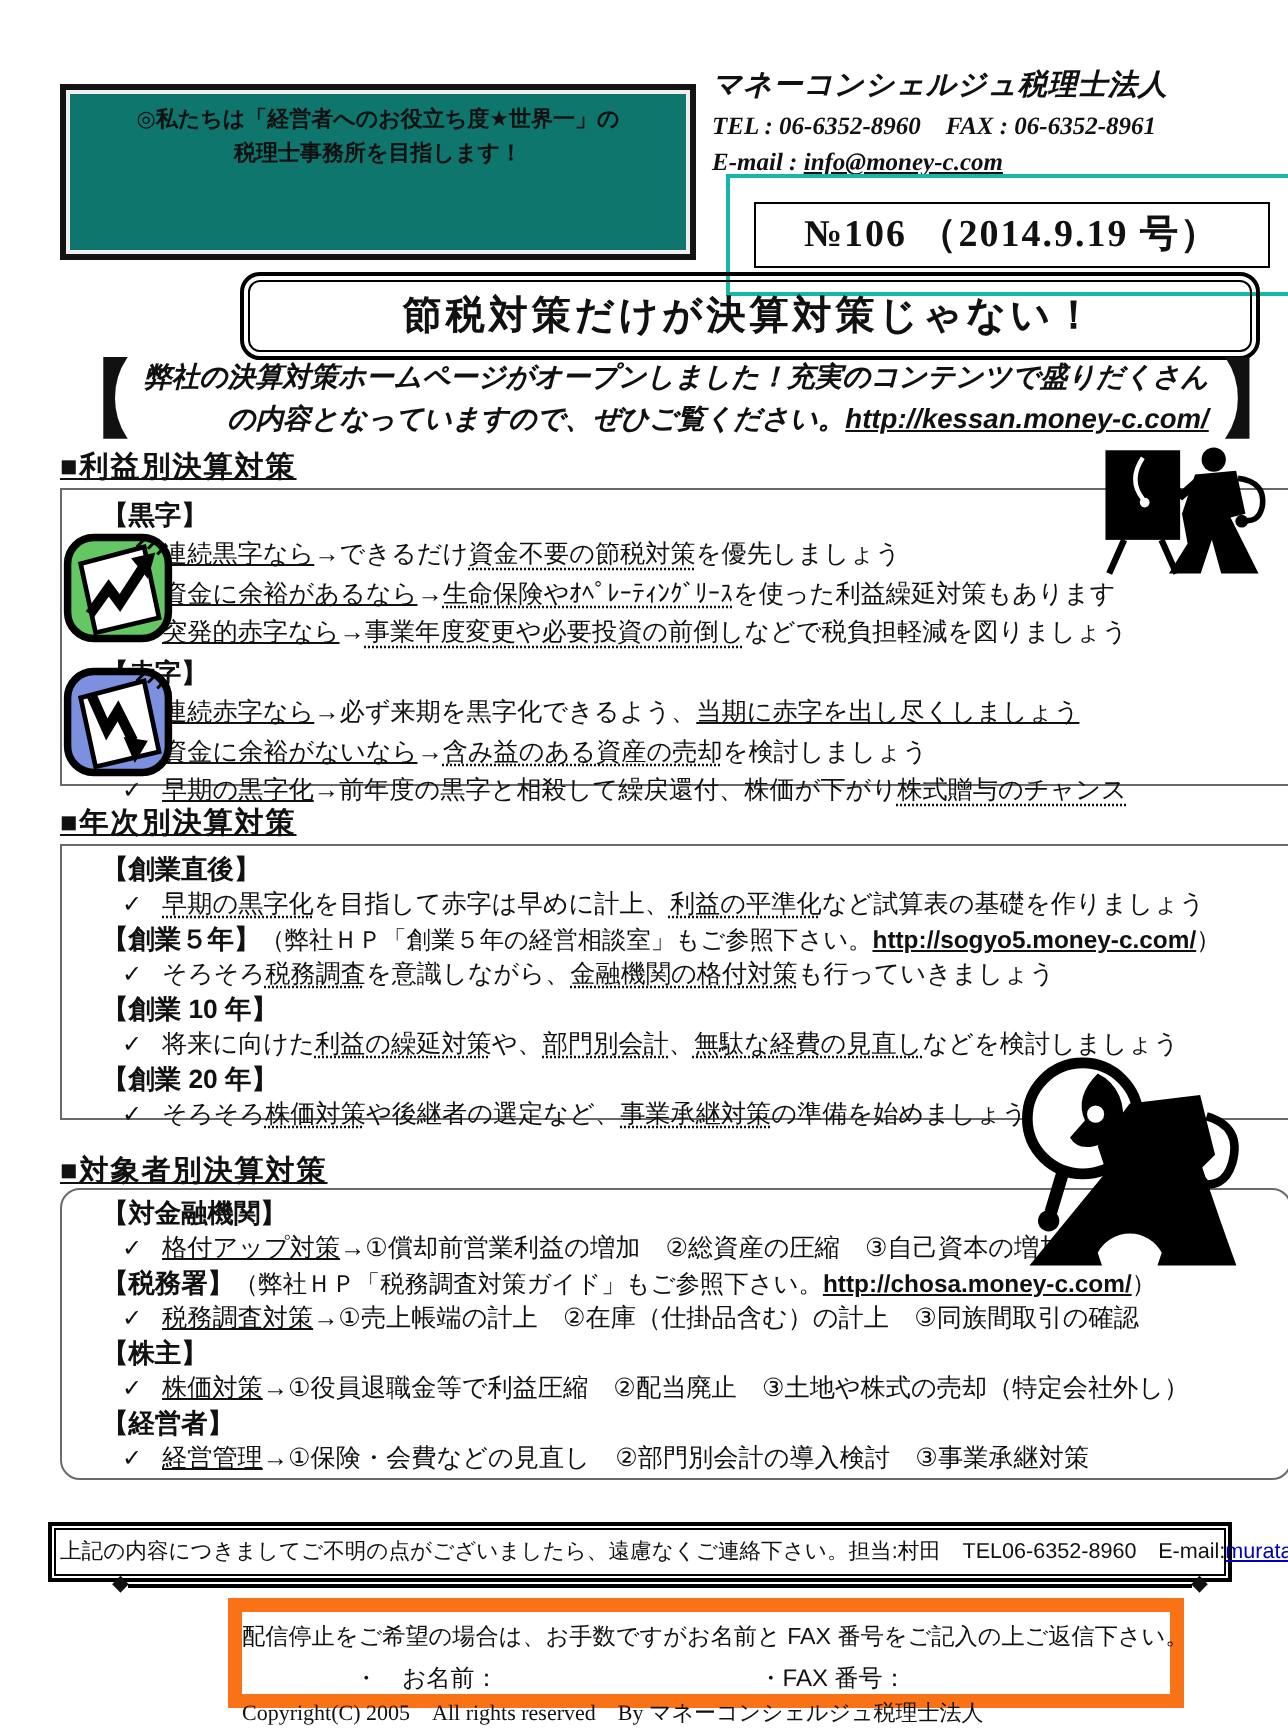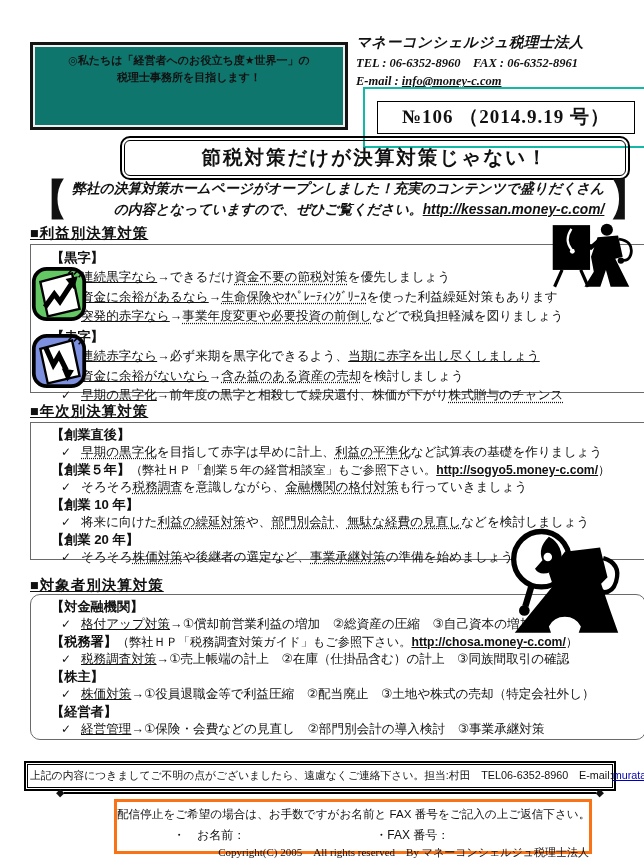--- a/index.html
+++ b/index.html
@@ -72,27 +72,27 @@
   .contact-outer{position:absolute;left:24px;top:761px;width:592px;border:2px solid #000;
     padding:1px;box-sizing:border-box;}
   .contact-inner{border:1px solid #000;font-size:10.8px;text-align:center;
     padding:4px 2px;white-space:nowrap;}
 
   .dline{position:absolute;left:56px;top:787px;width:548px;display:flex;align-items:center;}
   .dline .dia{font-size:11px;line-height:1;flex:0 0 auto;}
   .dline .bar{flex:1;height:0;border-top:2.5px solid #000;}
 
   .foot-box{position:absolute;left:114px;top:799px;width:478px;height:55px;
-    border:3px solid #f97316;box-sizing:border-box;}
+    border:7px solid #f97316;box-sizing:border-box;}
   .foot-line1{font-size:11.6px;text-align:center;margin-top:5px;white-space:nowrap;}
   .foot-line2{display:flex;font-size:12px;margin-top:5px;}
   .foot-name{margin-left:56px;}
   .foot-fax{margin-left:130px;}
   .foot-copy{font-family:"Liberation Serif","DejaVu Serif",serif;font-size:11px;
-    text-align:right;margin-top:1px;white-space:nowrap;}
+    text-align:left;margin-top:1px;white-space:nowrap;}
 </style>
 </head>
 <body>
 
 <div id="page">
 
   <div class="hl-box">
     <div class="motto">
       <div>◎私たちは「経営者へのお役立ち度★世界一」の</div>
       <div>税理士事務所を目指します！</div>

